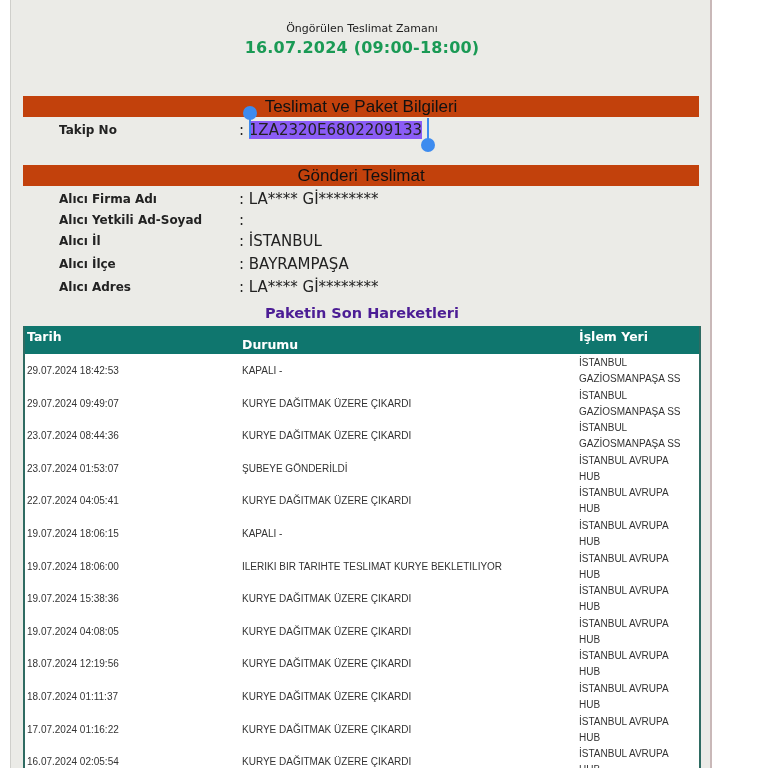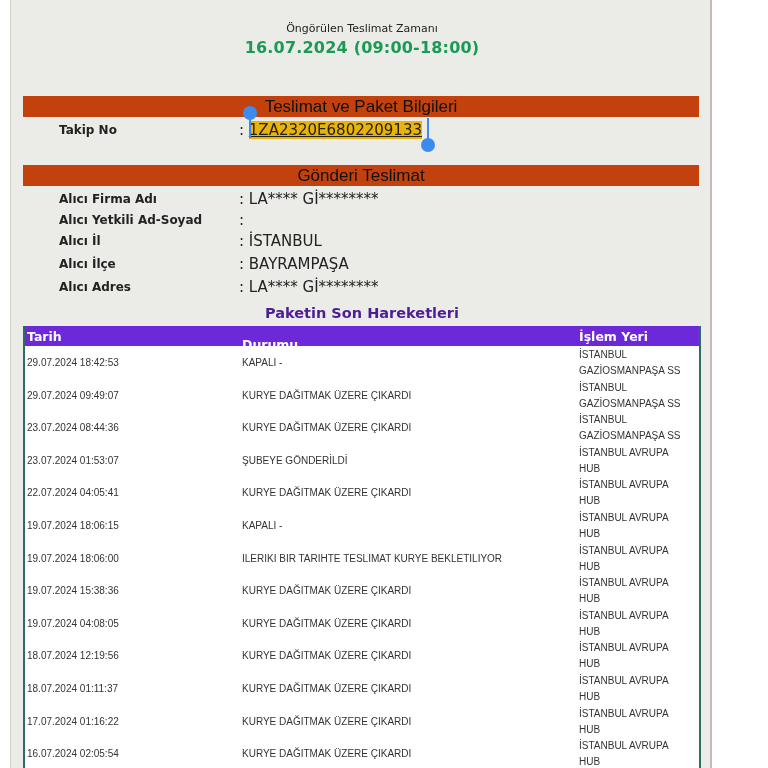--- a/index.html
+++ b/index.html
@@ -23,37 +23,37 @@
 
   .section-bar {
     position: absolute; left: 12px; width: 676px; height: 21px;
     background: #c2410c; text-align: center;
     font-family: "Liberation Sans", sans-serif; font-weight: normal; font-size: 17px; line-height: 21px; color: #111;
   }
   .info-row { position: absolute; left: 12px; width: 676px; height: 22px; font-size: 12.5px; }
   .info-label { position: absolute; left: 0; top: 0; font-weight: bold; color: #222; font-size: 12px; margin-left: 36px; }
   .info-value { position: absolute; left: 216px; top: -2px; font-size: 15px; color: #222; white-space: nowrap; }
 
-  .selected { background: #eab308; text-decoration: underline; }
+  .selected { background: #8b5cf6; }
   .handle {
     position: absolute; width: 14px; height: 14px; border-radius: 50%; background: #3d8bef;
   }
   .handle-stem { position: absolute; width: 2px; background: #3d8bef; }
 
   .moves-title {
     position: absolute; left: 0; top: 325px; width: 702px; text-align: center;
     font-weight: bold; font-size: 14.5px; color: #4c1d95;
   }
 
   .table-wrap {
     position: absolute; left: 12px; top: 346px; width: 678px; height: 470px;
     border: 2px solid #2f6b62; border-top: none; background: #ffffff;
   }
   .thead {
-    height: 20px; background: #6d28d9; color: #ffffff; font-weight: bold; font-size: 12.5px;
+    height: 28px; background: #0f766e; color: #ffffff; font-weight: bold; font-size: 12.5px;
     position: relative;
   }
   .thead span { position: absolute; top: 3px; }
   .trow { position: relative; height: 32.6px; font-size: 10px; color: #333; font-family: "Liberation Sans", sans-serif; }
   .trow .c-date { position: absolute; left: 2px; top: 11px; }
   .trow .c-status { position: absolute; left: 217px; top: 11px; }
   .trow .c-place { position: absolute; left: 554px; top: 1px; width: 118px; line-height: 16px; }
 </style>
 </head>
 <body>

